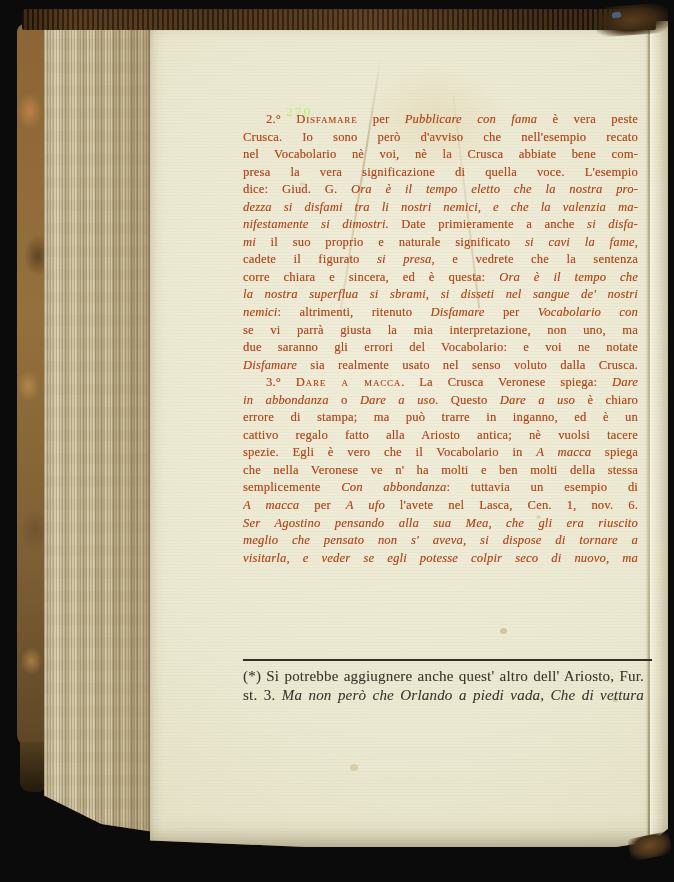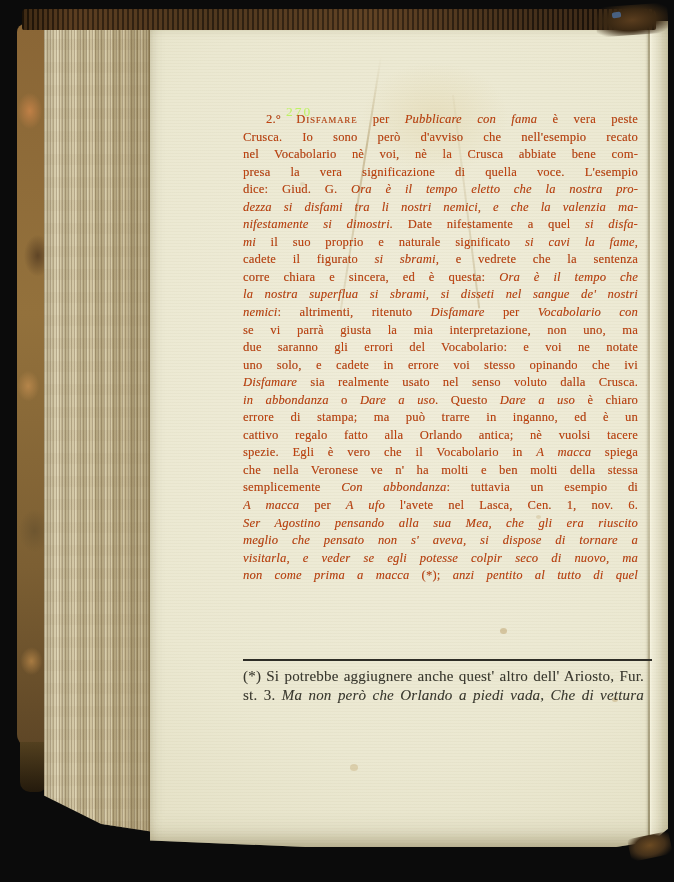--- a/index.html
+++ b/index.html
@@ -111,41 +111,40 @@
   <div class="bottom-blob"></div>
 
   <div class="pagenum">270</div>
   <div class="textblock">
       <div class="bl ind"><span>2.° </span><span class="sc">Disfamare</span><span> per </span><span class="it">Pubblicare con fama</span><span> è vera peste</span></div>
       <div class="bl"><span>Crusca. Io sono però d'avviso che nell'esempio recato</span></div>
       <div class="bl"><span>nel Vocabolario nè voi, nè la Crusca abbiate bene com-</span></div>
       <div class="bl"><span>presa la vera significazione di quella voce. L'esempio</span></div>
       <div class="bl"><span>dice: Giud. G. </span><span class="it">Ora è il tempo eletto che la nostra pro-</span></div>
       <div class="bl"><span class="it">dezza si disfami tra li nostri nemici, e che la valenzia ma-</span></div>
-      <div class="bl"><span class="it">nifestamente si dimostri.</span><span> Date nifestamente a quel </span><span class="it">si disfa-</span></div>
+      <div class="bl"><span class="it">nifestamente si dimostri.</span><span> Date primieramente a anche </span><span class="it">si disfa-</span></div>
       <div class="bl"><span class="it">mi</span><span> il suo proprio e naturale significato </span><span class="it">si cavi la fame</span><span>,</span></div>
-      <div class="bl"><span>cadete il figurato </span><span class="it">si sbrami</span><span>, e vedrete che la sentenza</span></div>
+      <div class="bl"><span>cadete il figurato </span><span class="it">si presa</span><span>, e vedrete che la sentenza</span></div>
       <div class="bl"><span>corre chiara e sincera, ed è questa: </span><span class="it">Ora è il tempo che</span></div>
       <div class="bl"><span class="it">la nostra superflua si sbrami, si disseti nel sangue de' nostri</span></div>
       <div class="bl"><span class="it">nemici</span><span>: altrimenti, ritenuto </span><span class="it">Disfamare</span><span> per </span><span class="it">Vocabolario con</span></div>
       <div class="bl"><span>se vi parrà giusta la mia interpretazione, non uno, ma</span></div>
       <div class="bl"><span>due saranno gli errori del Vocabolario: e voi ne notate</span></div>
-      <div class="bl"><span>uno solo, e cadete in errore voi stesso opinando che ivi</span></div>
       <div class="bl"><span class="it">Disfamare</span><span> sia realmente usato nel senso voluto dalla Crusca.</span></div>
+      <div class="bl ind"><span>3.° </span><span class="sc">Dare a macca</span><span>. La Crusca Veronese spiega: </span><span class="it">Dare</span></div>
       <div class="bl"><span class="it">in abbondanza</span><span> o </span><span class="it">Dare a uso</span><span>. Questo </span><span class="it">Dare a uso</span><span> è chiaro</span></div>
       <div class="bl"><span>errore di stampa; ma può trarre in inganno, ed è un</span></div>
-      <div class="bl"><span>cattivo regalo fatto alla Orlando antica; nè vuolsi tacere</span></div>
+      <div class="bl"><span>cattivo regalo fatto alla Ariosto antica; nè vuolsi tacere</span></div>
       <div class="bl"><span>spezie. Egli è vero che il Vocabolario in </span><span class="it">A macca</span><span> spiega</span></div>
       <div class="bl"><span>che nella Veronese ve n' ha molti e ben molti della stessa</span></div>
       <div class="bl"><span>semplicemente </span><span class="it">Con abbondanza</span><span>: tuttavia un esempio di</span></div>
       <div class="bl"><span class="it">A macca</span><span> per </span><span class="it">A ufo</span><span> l'avete nel Lasca, Cen. 1, nov. 6.</span></div>
       <div class="bl"><span class="it">Ser Agostino pensando alla sua Mea, che gli era riuscito</span></div>
       <div class="bl"><span class="it">meglio che pensato non s' aveva, si dispose di tornare a</span></div>
       <div class="bl"><span class="it">visitarla, e veder se egli potesse colpir seco di nuovo, ma</span></div>
-      <div class="bl"><span class="it">non come prima a macca</span><span> (*); </span><span class="it">anzi pentito al tutto di quel</span></div>
     </div>
   <div class="rule"></div>
   <div class="footnote">
     <div>
         <div class="fl"><span>(*) Si potrebbe aggiugnere anche quest' altro dell' Ariosto, Fur. c. 30,</span></div>
         <div class="fl"><span>st. 3. </span><span class="it">Ma non però che Orlando a piedi vada, Che di vettura vuol vivere a</span></div>
       </div>
   </div>
 </div>
 

